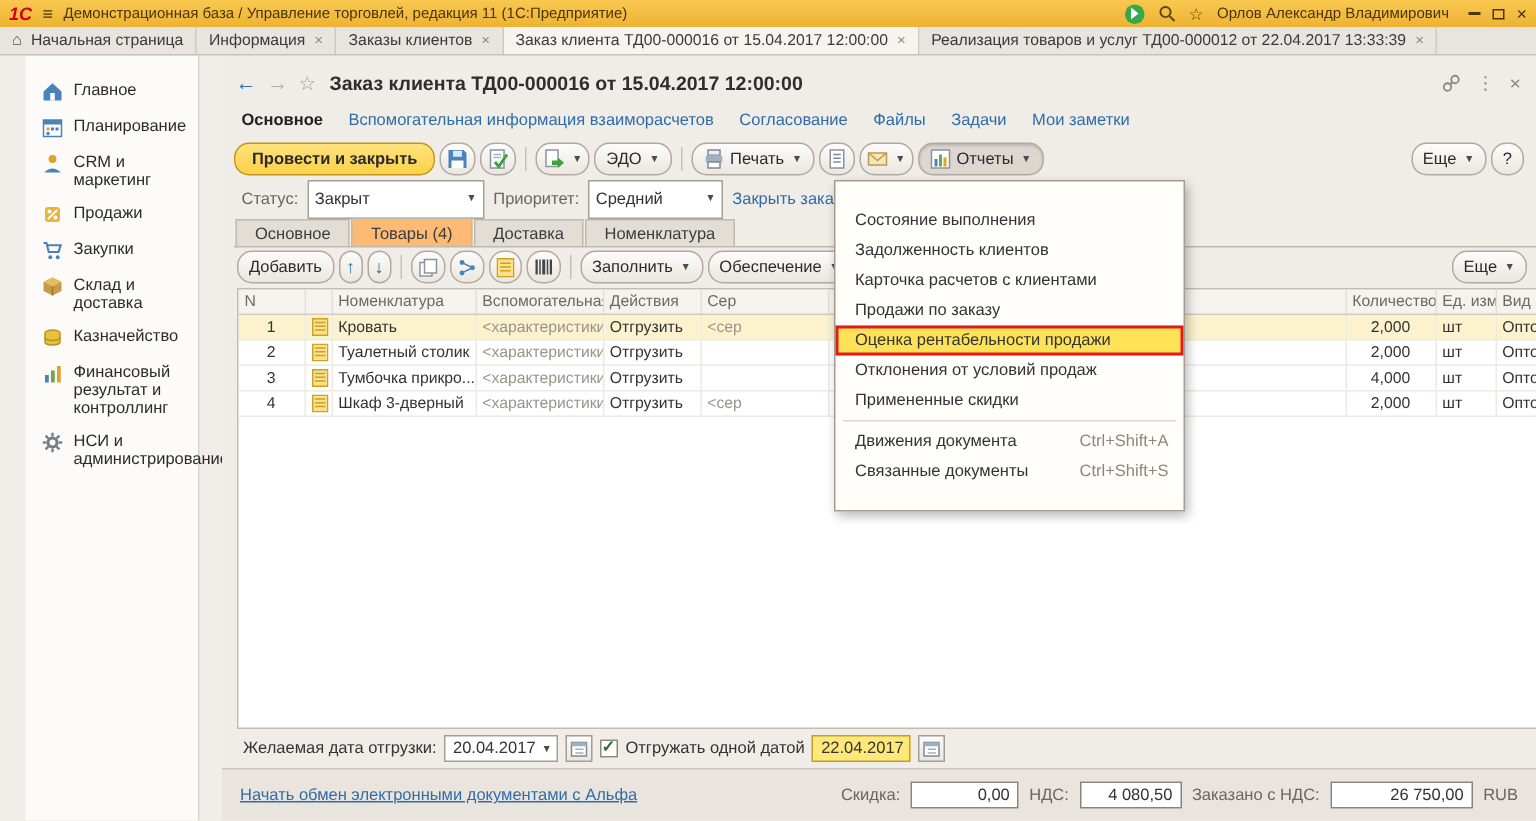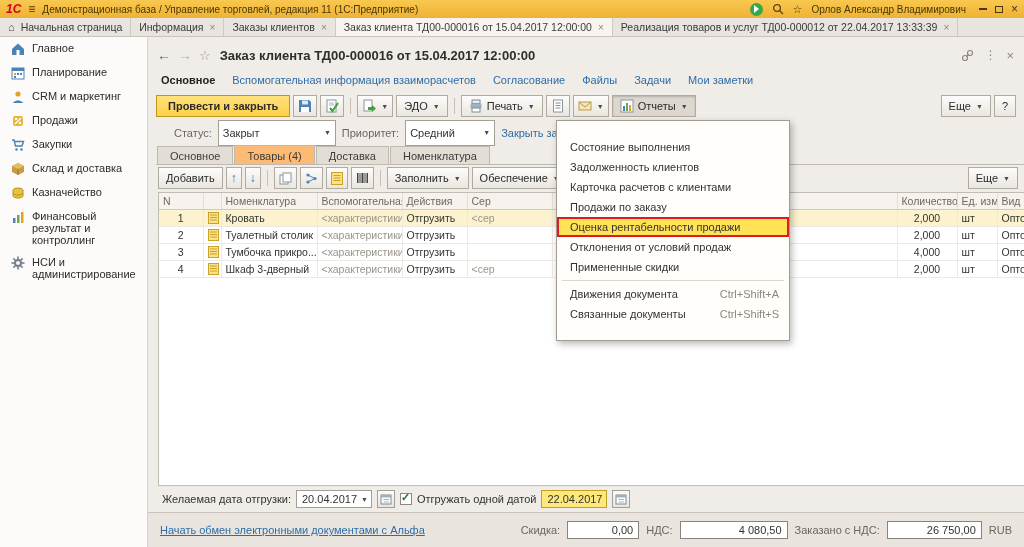--- a/index.html
+++ b/index.html
@@ -17,46 +17,46 @@
   .minim{width:8px;height:2px;background:#4a3607;cursor:pointer}
   .maxim{width:8px;height:7px;border:1px solid #4a3607;cursor:pointer}
   .closex{font-size:12px;line-height:1;cursor:pointer}
   
   .tabbar{position:absolute;top:18px;left:0;width:100%;height:19px;background:#e8e4df;border-bottom:1px solid #c9c3bb;display:flex;font-size:10.5px;z-index:9}
   .wtab{display:flex;align-items:center;gap:6px;padding:0 8px;border-right:1px solid #cfc9c1;color:#3a3a3a;cursor:pointer;white-space:nowrap}
   .wtab.active{background:#f7f4f0}
   .home{font-size:11px;color:#555}
   .tclose{color:#8d877e;font-size:10px;cursor:pointer}
   
-  .sidebar{position:absolute;top:37px;left:0;bottom:0;width:148px;background:#fcfbf9;border-right:1px solid #d8d3cb;}
+  .sidebar{position:absolute;top:37px;left:17px;bottom:0;width:116px;background:#fcfbf9;border-right:1px solid #d8d3cb;padding-top:12px}
   .s-item{display:flex;gap:7px;padding:5px 4px 5px 11px;cursor:pointer;line-height:12px;color:#2c2c2c}
   .s-item svg{flex:0 0 14px}
   
   .main{position:absolute;top:37px;left:148px;right:0;bottom:0;background:#f0ece7}
   .doc-header{position:absolute;top:7px;left:9px;right:10px;height:22px;display:flex;align-items:center;gap:7px}
   .nava{font-size:14px;font-weight:700;color:#41709e;line-height:1;cursor:pointer}
   .nava.dis{color:#b6b0a7}
   .fstar{color:#a09a90;font-size:13px;cursor:pointer}
   .dtitle{font-size:13px;font-weight:700;color:#2e2e2e;margin-left:2px;white-space:nowrap}
   .hicons{margin-left:auto;display:flex;align-items:center;gap:10px;color:#8d877e}
   .kebab{font-size:12px;cursor:pointer}
   .formx{font-size:13px;cursor:pointer}
   .doc-nav{position:absolute;top:37px;left:13px;height:15px;display:flex;gap:17px;white-space:nowrap}
   .doc-nav .cur{font-weight:700;color:#222}
   .doc-nav .lnk{color:#2e6da8;cursor:pointer}
   .doc-toolbar{position:absolute;top:57px;left:8px;right:8px;height:24px;display:flex;align-items:center;gap:3px}
-  .btn{height:22px;display:inline-flex;align-items:center;gap:4px;padding:0 7px;background:linear-gradient(#fdfcfb,#eae6df);border:1px solid #b1aaa0;border-radius:0;font-size:11px;color:#2b2b2b;cursor:pointer;white-space:nowrap}
+  .btn{height:22px;display:inline-flex;align-items:center;gap:4px;padding:0 7px;background:linear-gradient(#fdfcfb,#eae6df);border:1px solid #b1aaa0;border-radius:10px;font-size:11px;color:#2b2b2b;cursor:pointer;white-space:nowrap}
   .btn.primary{background:linear-gradient(#ffe27d,#fcd149);border-color:#c0971c;font-weight:700;padding:0 11px}
   .btn.iconb{padding:0 4px}
   .btn.pressed{background:#dcd7cf;box-shadow:inset 0 1px 2px rgba(0,0,0,.18)}
   .caret{font-size:7px;color:#4c4c4c;margin-left:1px}
   .vsep{width:1px;height:16px;background:#c6c0b7;margin:0 3px}
   .spacer{flex:1}
   .barrow{color:#2e6da8;font-weight:700;font-size:12px}
-  .status-row{position:absolute;top:86px;left:26px;height:19px;display:flex;align-items:center;gap:6px;white-space:nowrap}
+  .status-row{position:absolute;top:86px;left:13px;height:19px;display:flex;align-items:center;gap:6px;white-space:nowrap}
   .glabel{color:#6b665e}
   .combo{height:18px;width:118px;background:#fff;border:1px solid #a59e93;display:flex;align-items:center;padding:12px 4px;gap:4px;cursor:pointer}
   .combo .val{flex:1}
   .combo.w90{width:90px}
   .blnk{color:#2e6da8;cursor:pointer}
   .page-tabs{position:absolute;top:108px;left:8px;right:0;height:20px;display:flex;gap:1px;align-items:flex-end;padding-left:1px}
   .ptab{height:19px;display:flex;align-items:center;padding:0 12px;background:#e2ddd5;border:1px solid #bfb9af;border-bottom:none;color:#3c3c3c;cursor:pointer}
   .ptab.active{background:#fdba74;height:20px}
   .items-panel{position:absolute;top:127px;left:8px;right:0;bottom:35px;border-top:1px solid #bfb9af;background:#f0ece7}
   .items-toolbar{height:26px;display:flex;align-items:center;gap:3px;padding:2px 6px 2px 2px}
@@ -70,21 +70,21 @@
   .ship-row{position:absolute;left:0;right:0;bottom:0;height:26px;display:flex;align-items:center;gap:5px;padding:0 6px;background:#f0ece7}
   .dfield{height:18px;display:flex;align-items:center;gap:3px;background:#fff;border:1px solid #a59e93;padding:0 3px 0 5px;cursor:text}
   .dfield.hl{background:#ffe87a;border-color:#bfa027}
   .calbtn{width:18px;height:18px;border:1px solid #a59e93;background:linear-gradient(#fdfcfb,#eae6df);display:flex;align-items:center;justify-content:center;cursor:pointer}
   .cb{width:12px;height:12px;border:1px solid #8f897d;background:#fff;position:relative;cursor:pointer}
   .cb.checked::after{content:"✓";position:absolute;left:0;top:-3px;font-size:11px;font-weight:700;color:#2e6e34}
   .footer{position:absolute;left:0;right:0;bottom:0;height:35px;background:#e9e4de;border-top:1px solid #c9c3bb;display:flex;align-items:center;gap:7px;padding:0 12px;white-space:nowrap}
   .footer .edi{color:#2e6da8;text-decoration:underline;cursor:pointer}
   .fl{color:#6b665e}
   .tot{height:18px;background:#fff;border:1px solid #89837a;display:flex;align-items:center;justify-content:flex-end;padding:0 5px;font-size:11px}
-  .tot.w72{width:72px}.tot.w88{width:108px}.tot.w95{width:95px}
+  .tot.w72{width:72px}.tot.w88{width:68px}.tot.w95{width:95px}
   
   .dmenu{position:absolute;left:556px;top:120px;width:234px;background:#fffefb;border:1px solid #a39c90;box-shadow:2px 3px 7px rgba(0,0,0,.28);z-index:60;padding:16px 0}
   .mi{height:20px;display:flex;align-items:center;padding:0 10px 0 13px;cursor:pointer}
   .mi .sc{margin-left:auto;color:#8d877e;padding-left:14px}
   .mi.hl{background:#ffe255;border:2px solid #e01b1b;padding:0 8px 0 11px}
   .msep{height:1px;background:#dbd6cd;margin:3px 5px}
 </style>
 </head>
 <body>
 

